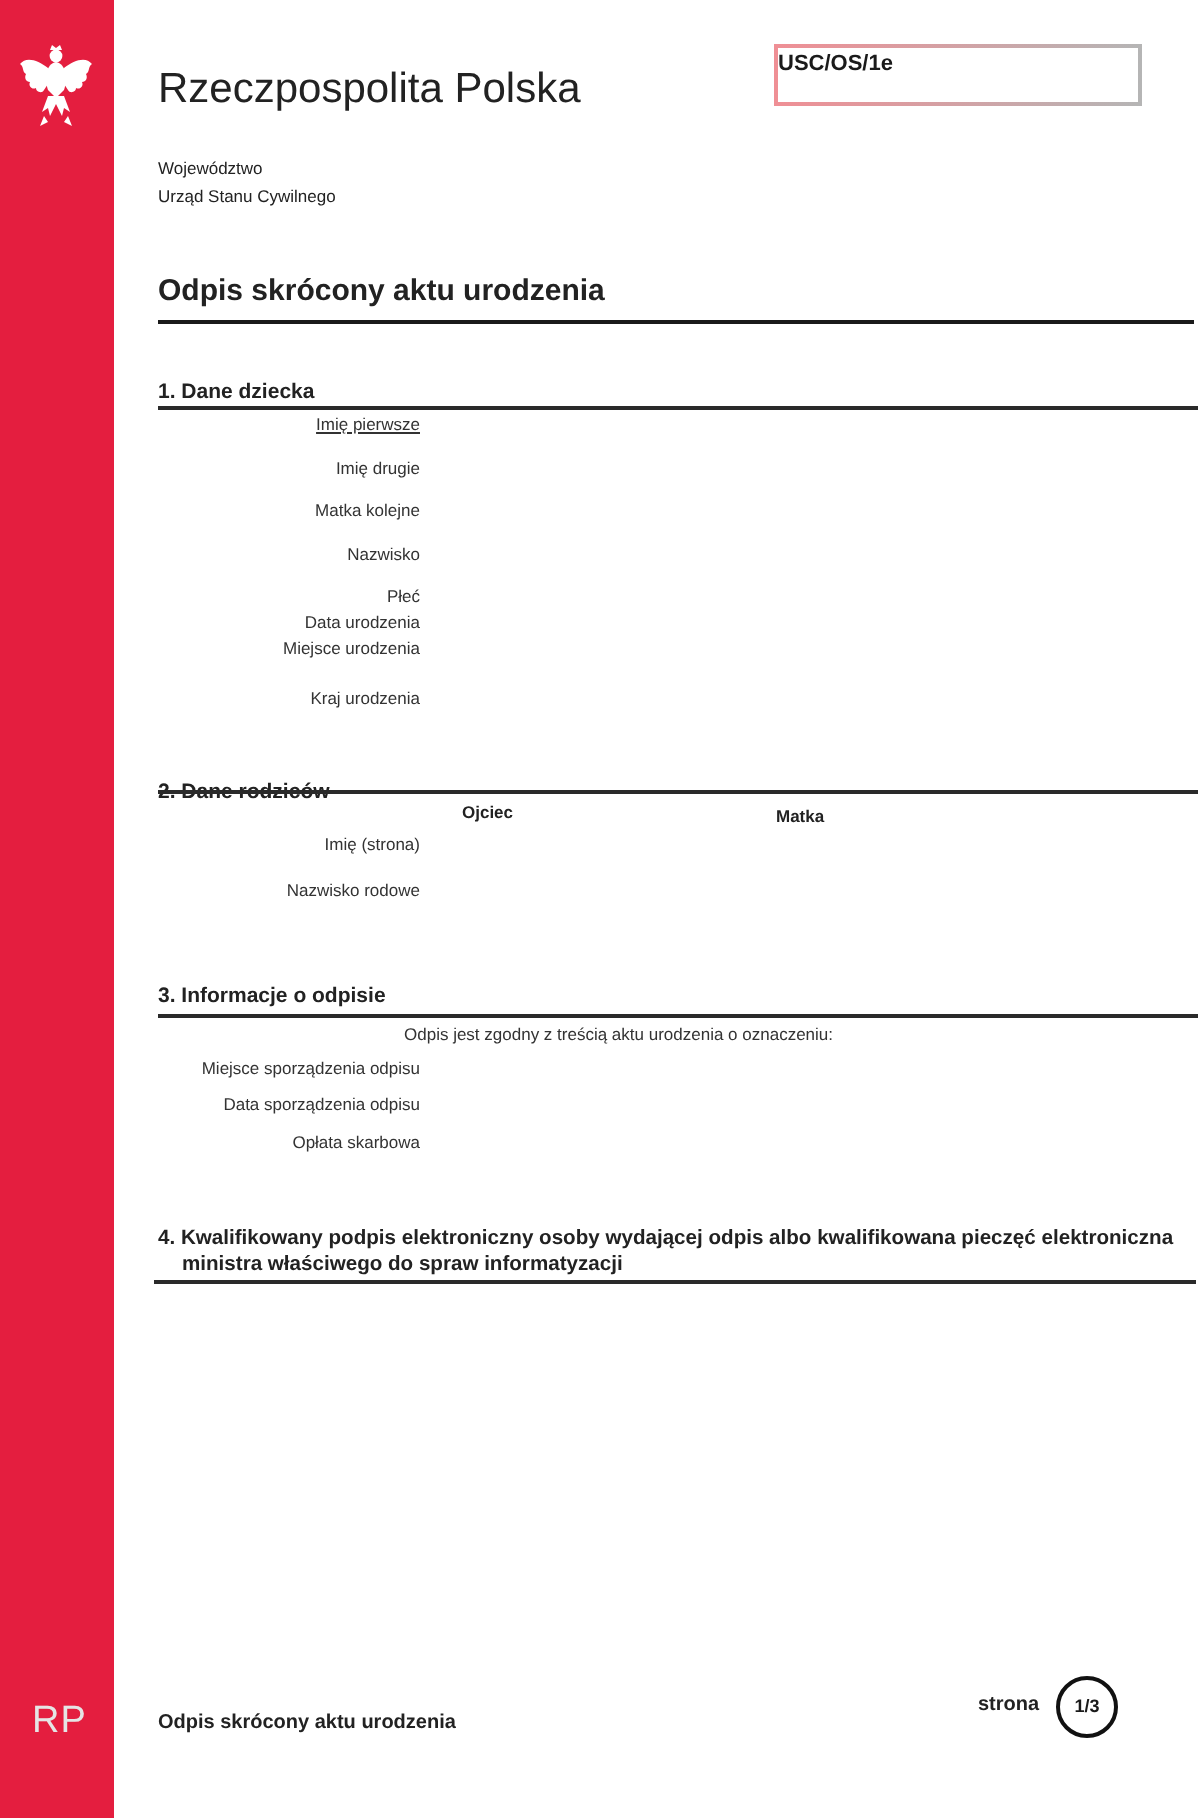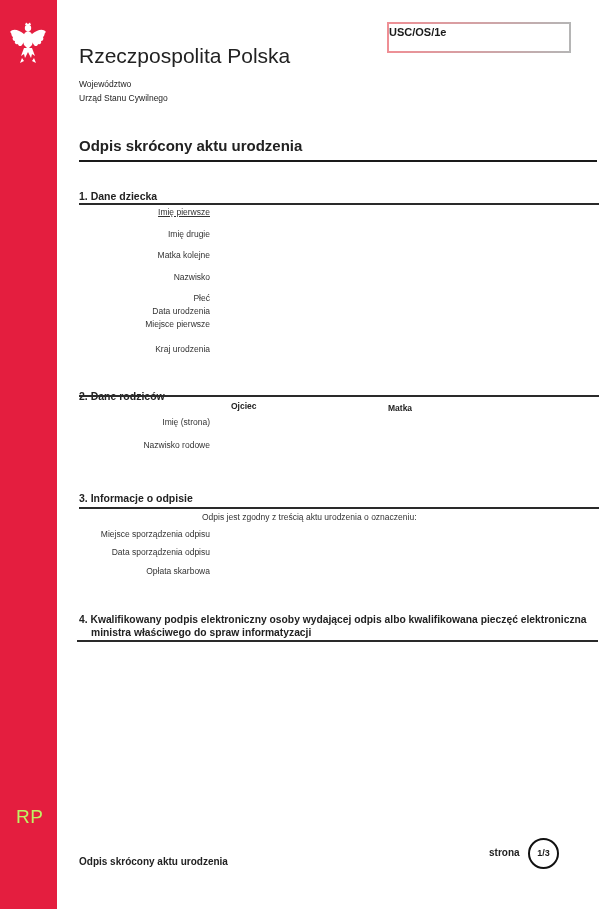--- a/index.html
+++ b/index.html
@@ -1,24 +1,24 @@
 <!DOCTYPE html>
 <html><head>
 <meta charset="utf-8">
 <style>
   * { box-sizing: border-box; margin: 0; padding: 0; }
   html, body { width: 601px; height: 909px; background: #ffffff; overflow: hidden; }
   body { position: relative; font-family: "Liberation Sans", "DejaVu Sans", sans-serif; color: #1a1a1a; }
 
   .red-bar { position: absolute; left: 0; top: 0; width: 57px; height: 909px; background: #e41e3f; }
   .eagle { position: absolute; left: 9px; top: 22px; width: 38px; height: 42px; }
-  .rp { position: absolute; left: 16px; top: 806px; color: #bef264; font-size: 19px; letter-spacing: 0.5px; }
+  .rp { position: absolute; left: 16px; top: 850px; color: #e5e5e5; font-size: 19px; letter-spacing: 0.5px; }
 
   .abs { position: absolute; }
-  .country { left: 79px; top: 44px; font-size: 21px; color: #222; }
+  .country { left: 79px; top: 33px; font-size: 21px; color: #222; }
   .code-box { left: 387px; top: 22px; width: 184px; height: 31px;
     border: 2px solid; border-image: linear-gradient(to right, #ef8f95, #b5b5b5) 1;
     text-align: left; font-size: 11px; font-weight: bold; line-height: 23px; padding-top: 0; }
   .code-box span { display:block; margin-top:-3px; }
   .small { font-size: 8.5px; color: #222; }
   .doc-title { left: 79px; top: 137px; font-size: 15px; font-weight: bold; color: #222; }
   .rule-thick { position: absolute; left: 79px; height: 2px; background: #1a1a1a; }
   .rule-thin  { position: absolute; left: 79px; height: 1.5px; background: #2a2a2a; }
   .sec-title { font-size: 10.5px; font-weight: bold; color: #222; }
   .label { font-size: 8.5px; color: #333; text-align: right; width: 160px; }
@@ -58,21 +58,21 @@
 <div class="rule-thick" style="top:160px; width:518px;"></div>
 
 <div class="abs sec-title" style="left:79px; top:190px;">1. Dane dziecka</div>
 <div class="rule-thin" style="top:203px; width:520px;"></div>
 <div class="abs label" style="left:50px; top:207px;text-decoration:underline;">Imię pierwsze</div>
 <div class="abs label" style="left:50px; top:229px;">Imię drugie</div>
 <div class="abs label" style="left:50px; top:250px;">Matka kolejne</div>
 <div class="abs label" style="left:50px; top:272px;">Nazwisko</div>
 <div class="abs label" style="left:50px; top:293px;">Płeć</div>
 <div class="abs label" style="left:50px; top:306px;">Data urodzenia</div>
-<div class="abs label" style="left:50px; top:319px;">Miejsce pierwsze</div>
+<div class="abs label" style="left:50px; top:319px;">Miejsce urodzenia</div>
 <div class="abs label" style="left:50px; top:344px;">Kraj urodzenia</div>
 
 <div class="abs sec-title" style="left:79px; top:380px;margin-top:10px;">2. Dane rodziców</div>
 <div class="rule-thin" style="top:395px; width:520px;"></div>
 <div class="abs col-head" style="left:231px; top:401px;">Ojciec</div>
 <div class="abs col-head" style="left:388px; top:403px;">Matka</div>
 <div class="abs label" style="left:50px; top:417px;">Imię (strona)</div>
 <div class="abs label" style="left:50px; top:440px;">Nazwisko rodowe</div>
 
 <div class="abs sec-title" style="left:79px; top:492px;">3. Informacje o odpisie</div>

